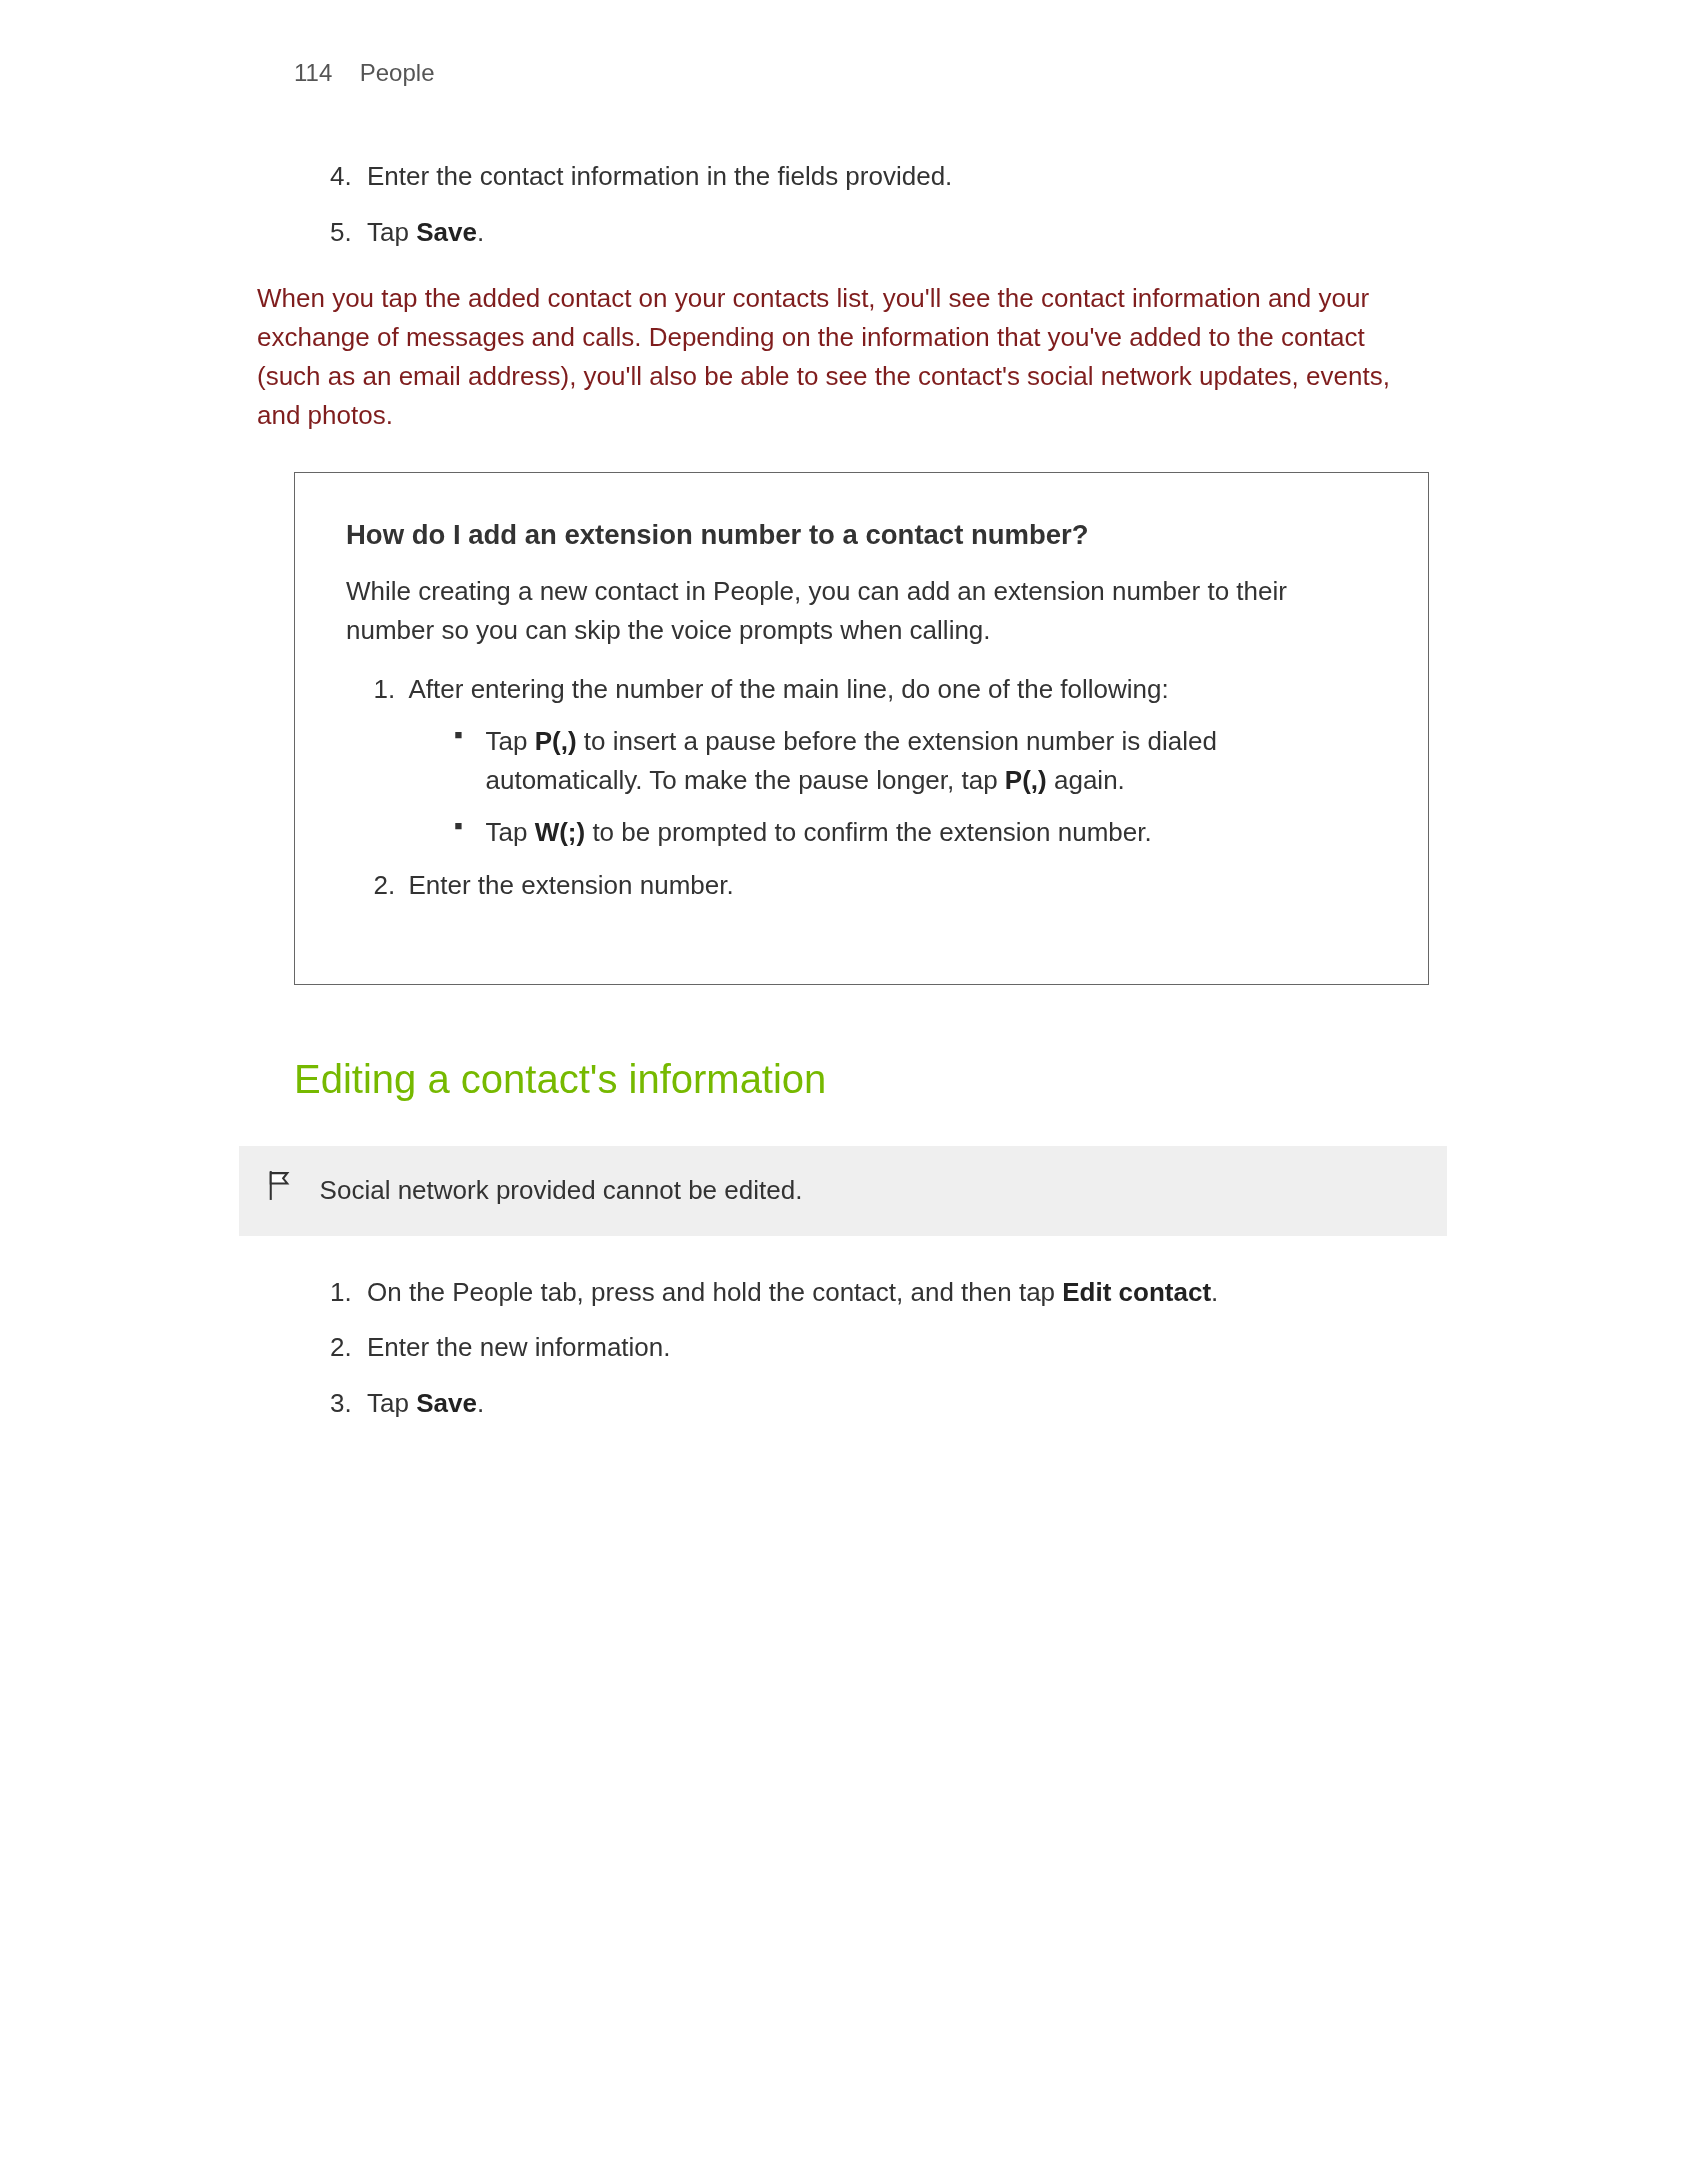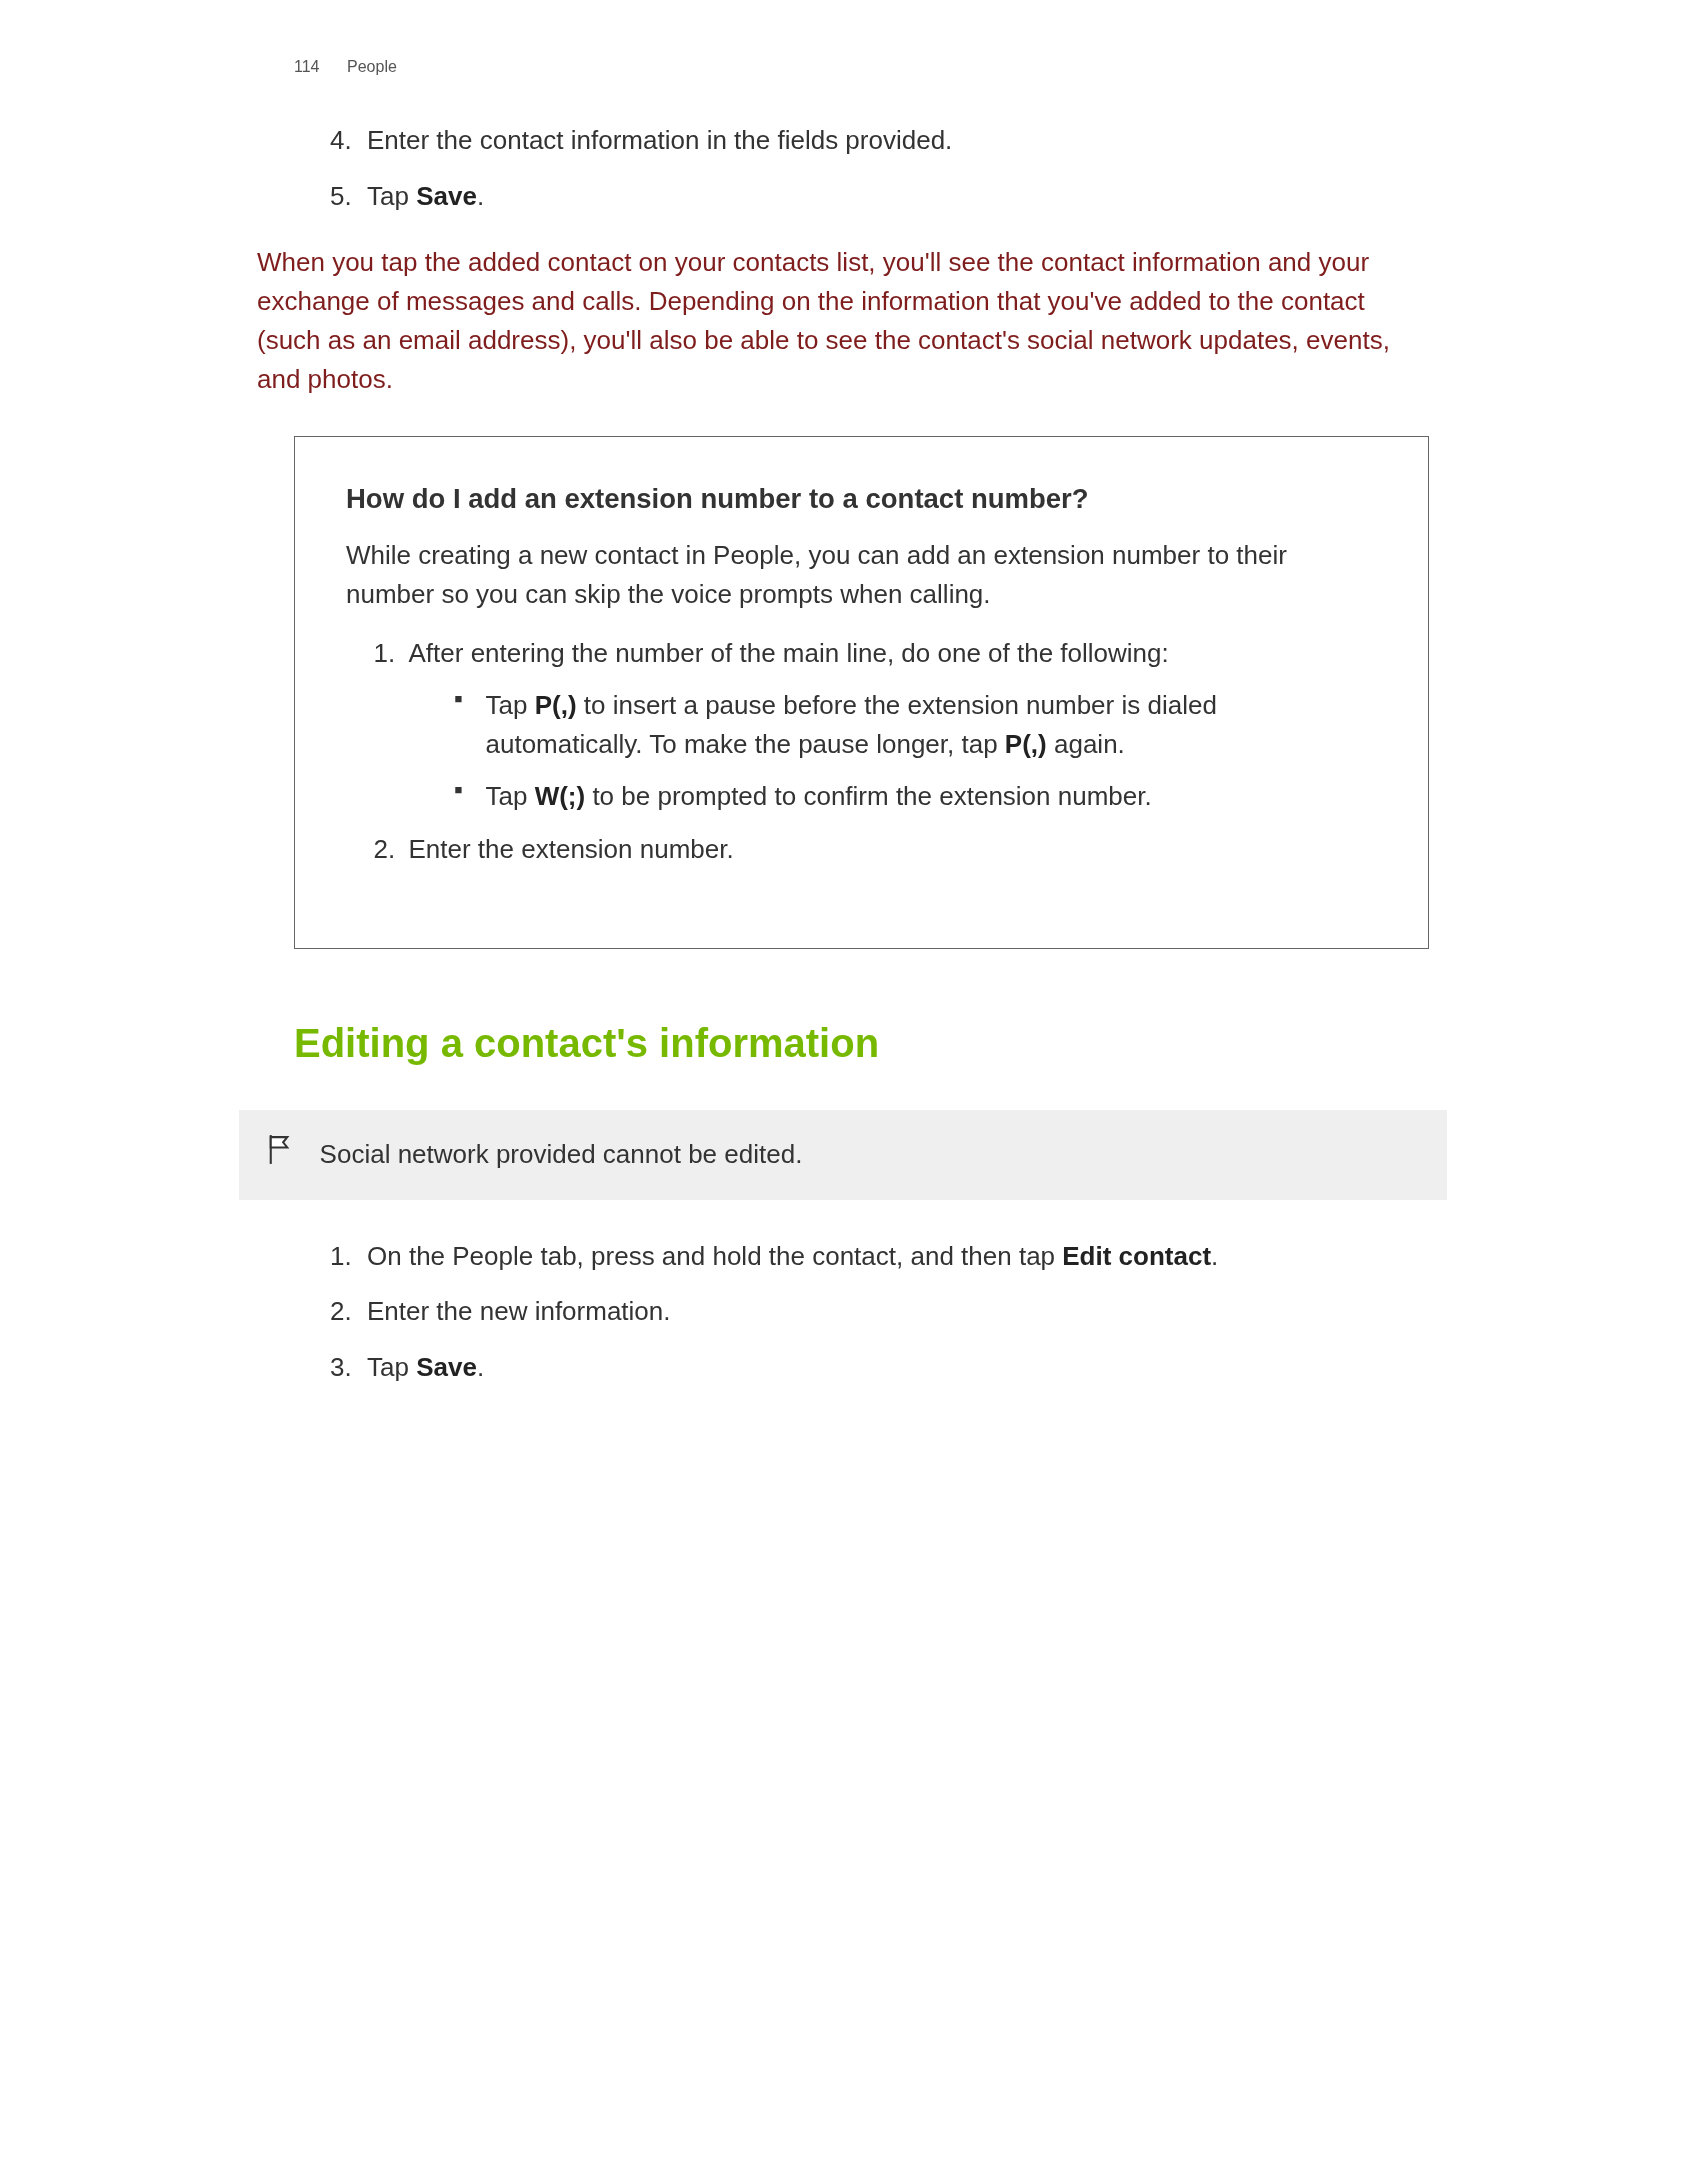--- a/index.html
+++ b/index.html
@@ -18,22 +18,22 @@
     }
     .page {
       padding: 55px 257px 55px 257px;
       position: relative;
     }
     .header {
       display: flex;
       align-items: flex-end;
       gap: 27.5px;
       color: #555;
-      font-size: 16px;
-      margin-bottom: 42px;
+      font-size: 24px;
+      margin-bottom: 66px;
       padding-left: 37px;
     }
     .header .page-num {
       color: #555;
     }
     .header .section-name {
       color: #555;
     }
 
     .ol-outer {
@@ -101,21 +101,21 @@
     }
 
     .bold {
       font-weight: 600;
       color: #222;
     }
 
     .section-heading {
       font-size: 40px;
       color: #76b900;
-      font-weight: 700;
+      font-weight: 400;
       margin-top: 64px;
       margin-bottom: 37px;
       padding-left: 37px;
     }
 
     .note-bar {
       background: #efefef;
       display: flex;
       align-items: center;
       gap: 27.5px;

